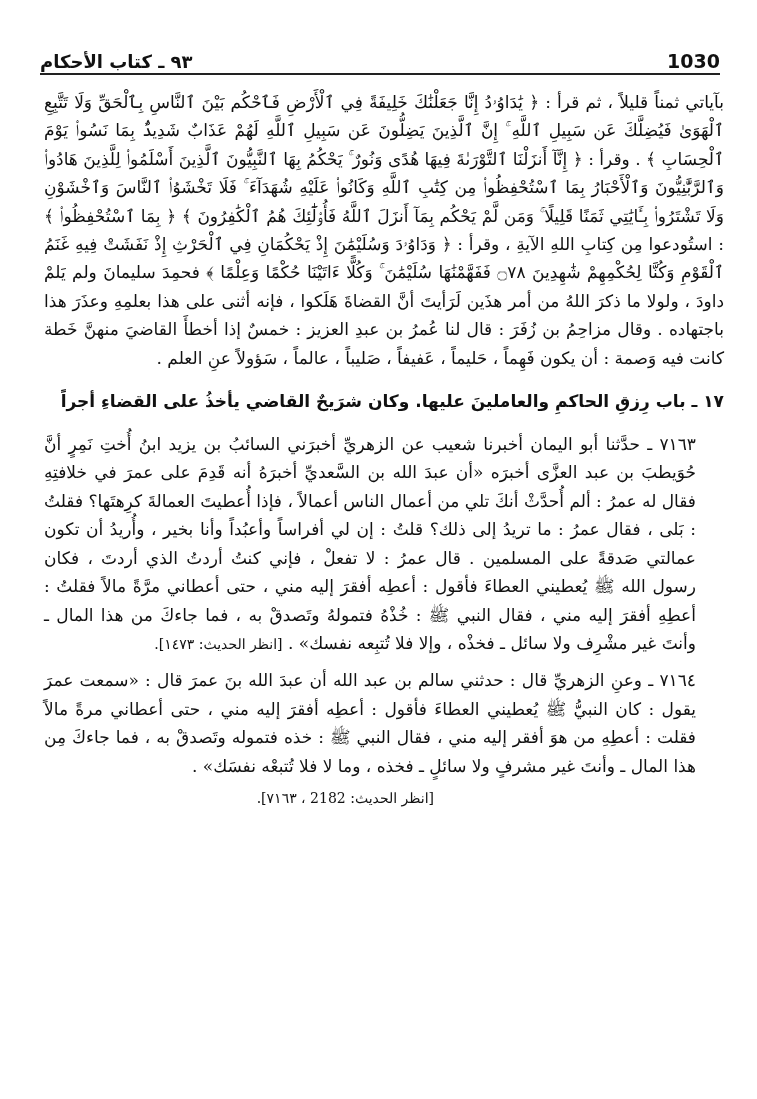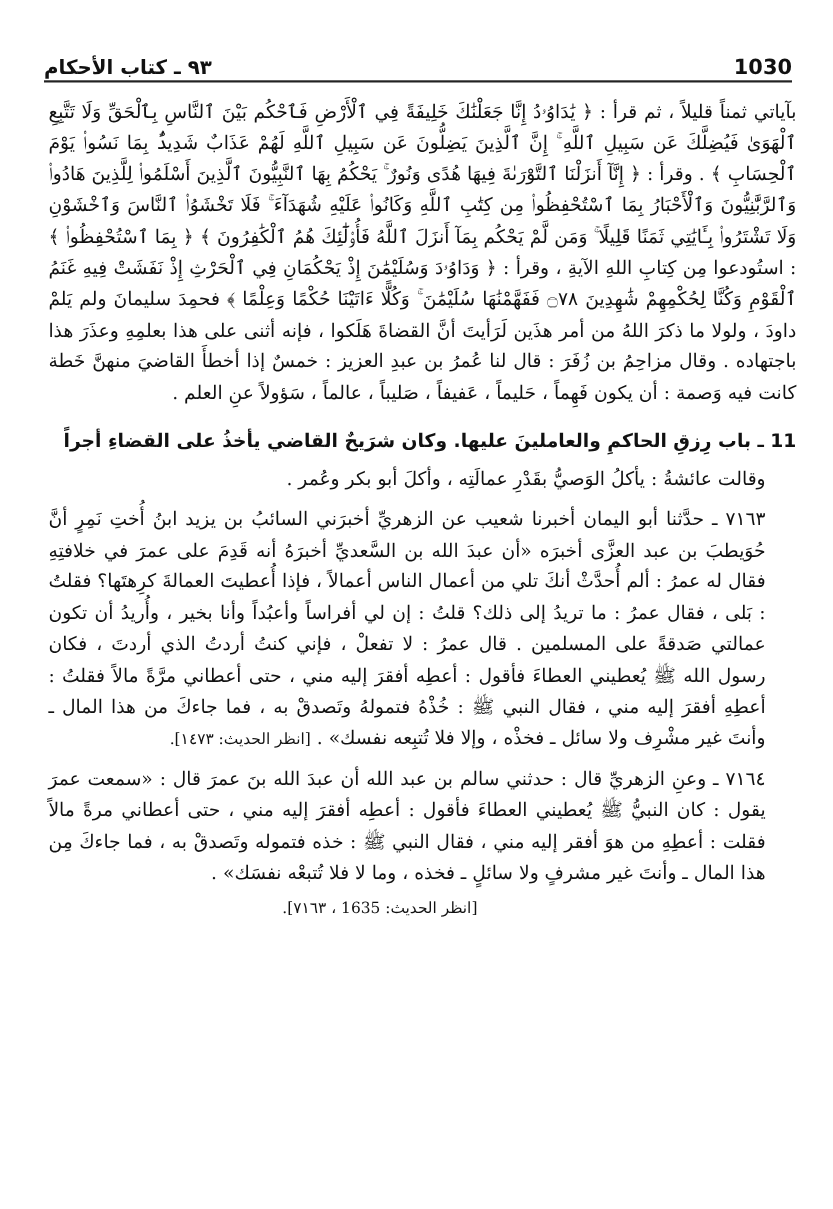--- a/index.html
+++ b/index.html
@@ -26,23 +26,22 @@
 <div class="page">
   <div class="header">
     <span class="page-num">1030</span>
     <span class="book-title">٩٣ ـ كتاب الأحكام</span>
   </div>
   <div class="rule"></div>
 
   <div class="body">
     <p class="quran">بآياتي ثمناً قليلاً ، ثم قرأ : ﴿ يَٰدَاوُۥدُ إِنَّا جَعَلْنَٰكَ خَلِيفَةً فِي ٱلْأَرْضِ فَٱحْكُم بَيْنَ ٱلنَّاسِ بِٱلْحَقِّ وَلَا تَتَّبِعِ ٱلْهَوَىٰ فَيُضِلَّكَ عَن سَبِيلِ ٱللَّهِ ۚ إِنَّ ٱلَّذِينَ يَضِلُّونَ عَن سَبِيلِ ٱللَّهِ لَهُمْ عَذَابٌ شَدِيدٌۢ بِمَا نَسُوا۟ يَوْمَ ٱلْحِسَابِ ﴾ . وقرأ : ﴿ إِنَّآ أَنزَلْنَا ٱلتَّوْرَىٰةَ فِيهَا هُدًى وَنُورٌ ۚ يَحْكُمُ بِهَا ٱلنَّبِيُّونَ ٱلَّذِينَ أَسْلَمُوا۟ لِلَّذِينَ هَادُوا۟ وَٱلرَّبَّٰنِيُّونَ وَٱلْأَحْبَارُ بِمَا ٱسْتُحْفِظُوا۟ مِن كِتَٰبِ ٱللَّهِ وَكَانُوا۟ عَلَيْهِ شُهَدَآءَ ۚ فَلَا تَخْشَوُا۟ ٱلنَّاسَ وَٱخْشَوْنِ وَلَا تَشْتَرُوا۟ بِـَٔايَٰتِي ثَمَنًا قَلِيلًا ۚ وَمَن لَّمْ يَحْكُم بِمَآ أَنزَلَ ٱللَّهُ فَأُو۟لَٰٓئِكَ هُمُ ٱلْكَٰفِرُونَ ﴾ ﴿ بِمَا ٱسْتُحْفِظُوا۟ ﴾ : استُودعوا مِن كِتابِ اللهِ الآيةِ ، وقرأ : ﴿ وَدَاوُۥدَ وَسُلَيْمَٰنَ إِذْ يَحْكُمَانِ فِي ٱلْحَرْثِ إِذْ نَفَشَتْ فِيهِ غَنَمُ ٱلْقَوْمِ وَكُنَّا لِحُكْمِهِمْ شَٰهِدِينَ ۝٧٨ فَفَهَّمْنَٰهَا سُلَيْمَٰنَ ۚ وَكُلًّا ءَاتَيْنَا حُكْمًا وَعِلْمًا ﴾ فحمِدَ سليمانَ ولم يَلمْ داودَ ، ولولا ما ذكرَ اللهُ من أمر هذَين لَرَأيتَ أنَّ القضاةَ هَلَكوا ، فإنه أثنى على هذا بعلمِهِ وعذَرَ هذا باجتهاده . وقال مزاحِمُ بن زُفَرَ : قال لنا عُمرُ بن عبدِ العزيز : خمسٌ إذا أخطأَ القاضيَ منهنَّ خَطة كانت فيه وَصمة : أن يكون فَهِماً ، حَليماً ، عَفيفاً ، صَليباً ، عالماً ، سَؤولاً عنِ العلم .</p>
     <div class="gap1"></div>
-    <p class="chapter">11 ـ باب رِزقِ الحاكمِ والعاملينَ عليها. وكان شرَيحٌ القاضي يأخذُ على القضاءِ أجراً</p>
+    <p class="chapter">١٧ ـ باب رِزقِ الحاكمِ والعاملينَ عليها. وكان شرَيحٌ القاضي يأخذُ على القضاءِ أجراً</p>
     <div class="gap3"></div>
-    <p class="indent">وقالت عائشةُ : يأكلُ الوَصيُّ بقَدْرِ عمالَتِه ، وأكلَ أبو بكر وعُمر .</p>
     <div class="gap2"></div>
     <p class="indent"><span>٧١٦٣ ـ حدَّثنا أبو اليمان أخبرنا شعيب عن الزهريِّ أخبرَني السائبُ بن يزيد ابنُ أُختِ نَمِرٍ أنَّ حُوَيطبَ بن عبد العزَّى أخبرَه «أن عبدَ الله بن السَّعديِّ أخبرَهُ أنه قَدِمَ على عمرَ في خلافتِهِ فقال له عمرُ : ألم أُحدَّثْ أنكَ تلي من أعمال الناس أعمالاً ، فإذا أُعطيتَ العمالةَ كرِهتَها؟ فقلتُ : بَلى ، فقال عمرُ : ما تريدُ إلى ذلك؟ قلتُ : إن لي أفراساً وأعبُداً وأنا بخير ، وأُريدُ أن تكون عمالتي صَدقةً على المسلمين . قال عمرُ : لا تفعلْ ، فإني كنتُ أردتُ الذي أردتَ ، فكان رسول الله ﷺ يُعطيني العطاءَ فأقول : أعطِه أفقرَ إليه مني ، حتى أعطاني مرَّةً مالاً فقلتُ : أعطِهِ أفقرَ إليه مني ، فقال النبي ﷺ : خُذْهُ فتمولهُ وتَصدقْ به ، فما جاءكَ من هذا المال ـ وأنتَ غير مشْرِف ولا سائل ـ فخذْه ، وإلا فلا تُتبِعه نفسك» .</span> <span class="ref">[انظر الحديث: ١٤٧٣].</span></p>
     <div class="gap2"></div>
     <p class="indent">٧١٦٤ ـ وعنِ الزهريِّ قال : حدثني سالم بن عبد الله أن عبدَ الله بنَ عمرَ قال : «سمعت عمرَ يقول : كان النبيُّ ﷺ يُعطيني العطاءَ فأقول : أعطِه أفقرَ إليه مني ، حتى أعطاني مرةً مالاً فقلت : أعطِهِ من هوَ أفقر إليه مني ، فقال النبي ﷺ : خذه فتموله وتَصدقْ به ، فما جاءكَ مِن هذا المال ـ وأنتَ غير مشرفٍ ولا سائلٍ ـ فخذه ، وما لا فلا تُتبعْه نفسَك» .</p>
     <div class="gap3"></div>
-    <p class="small-ref">[انظر الحديث: 1635 ، ٧١٦٣].</p>
+    <p class="small-ref">[انظر الحديث: 2182 ، ٧١٦٣].</p>
   </div>
 </div>
 
 </body></html>

